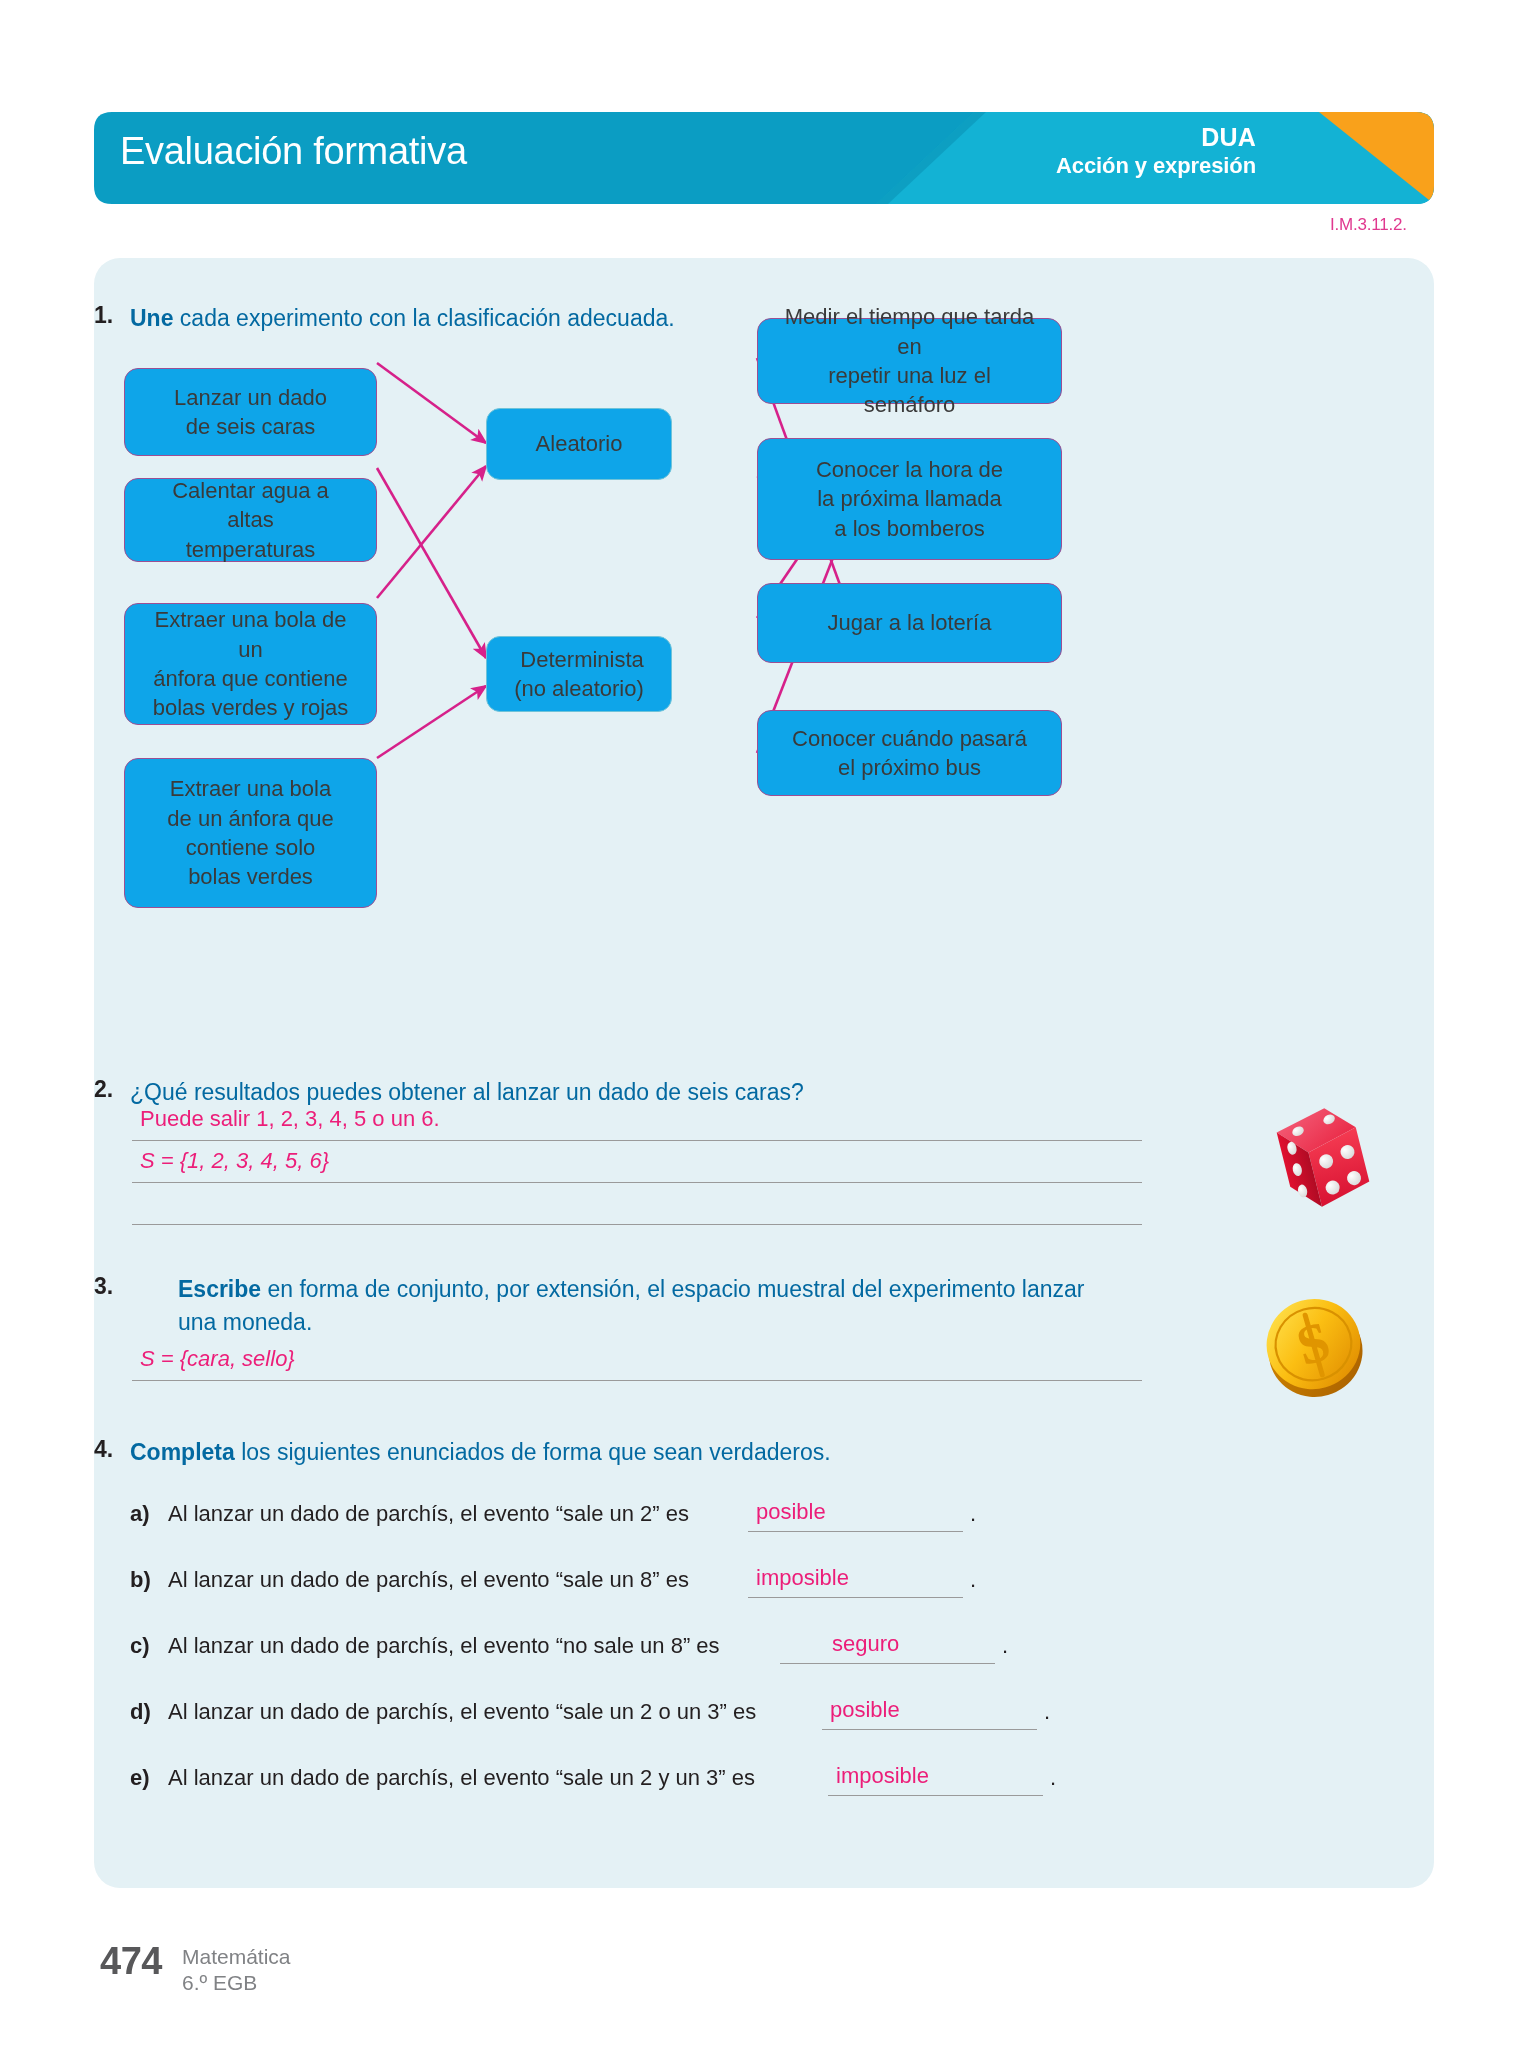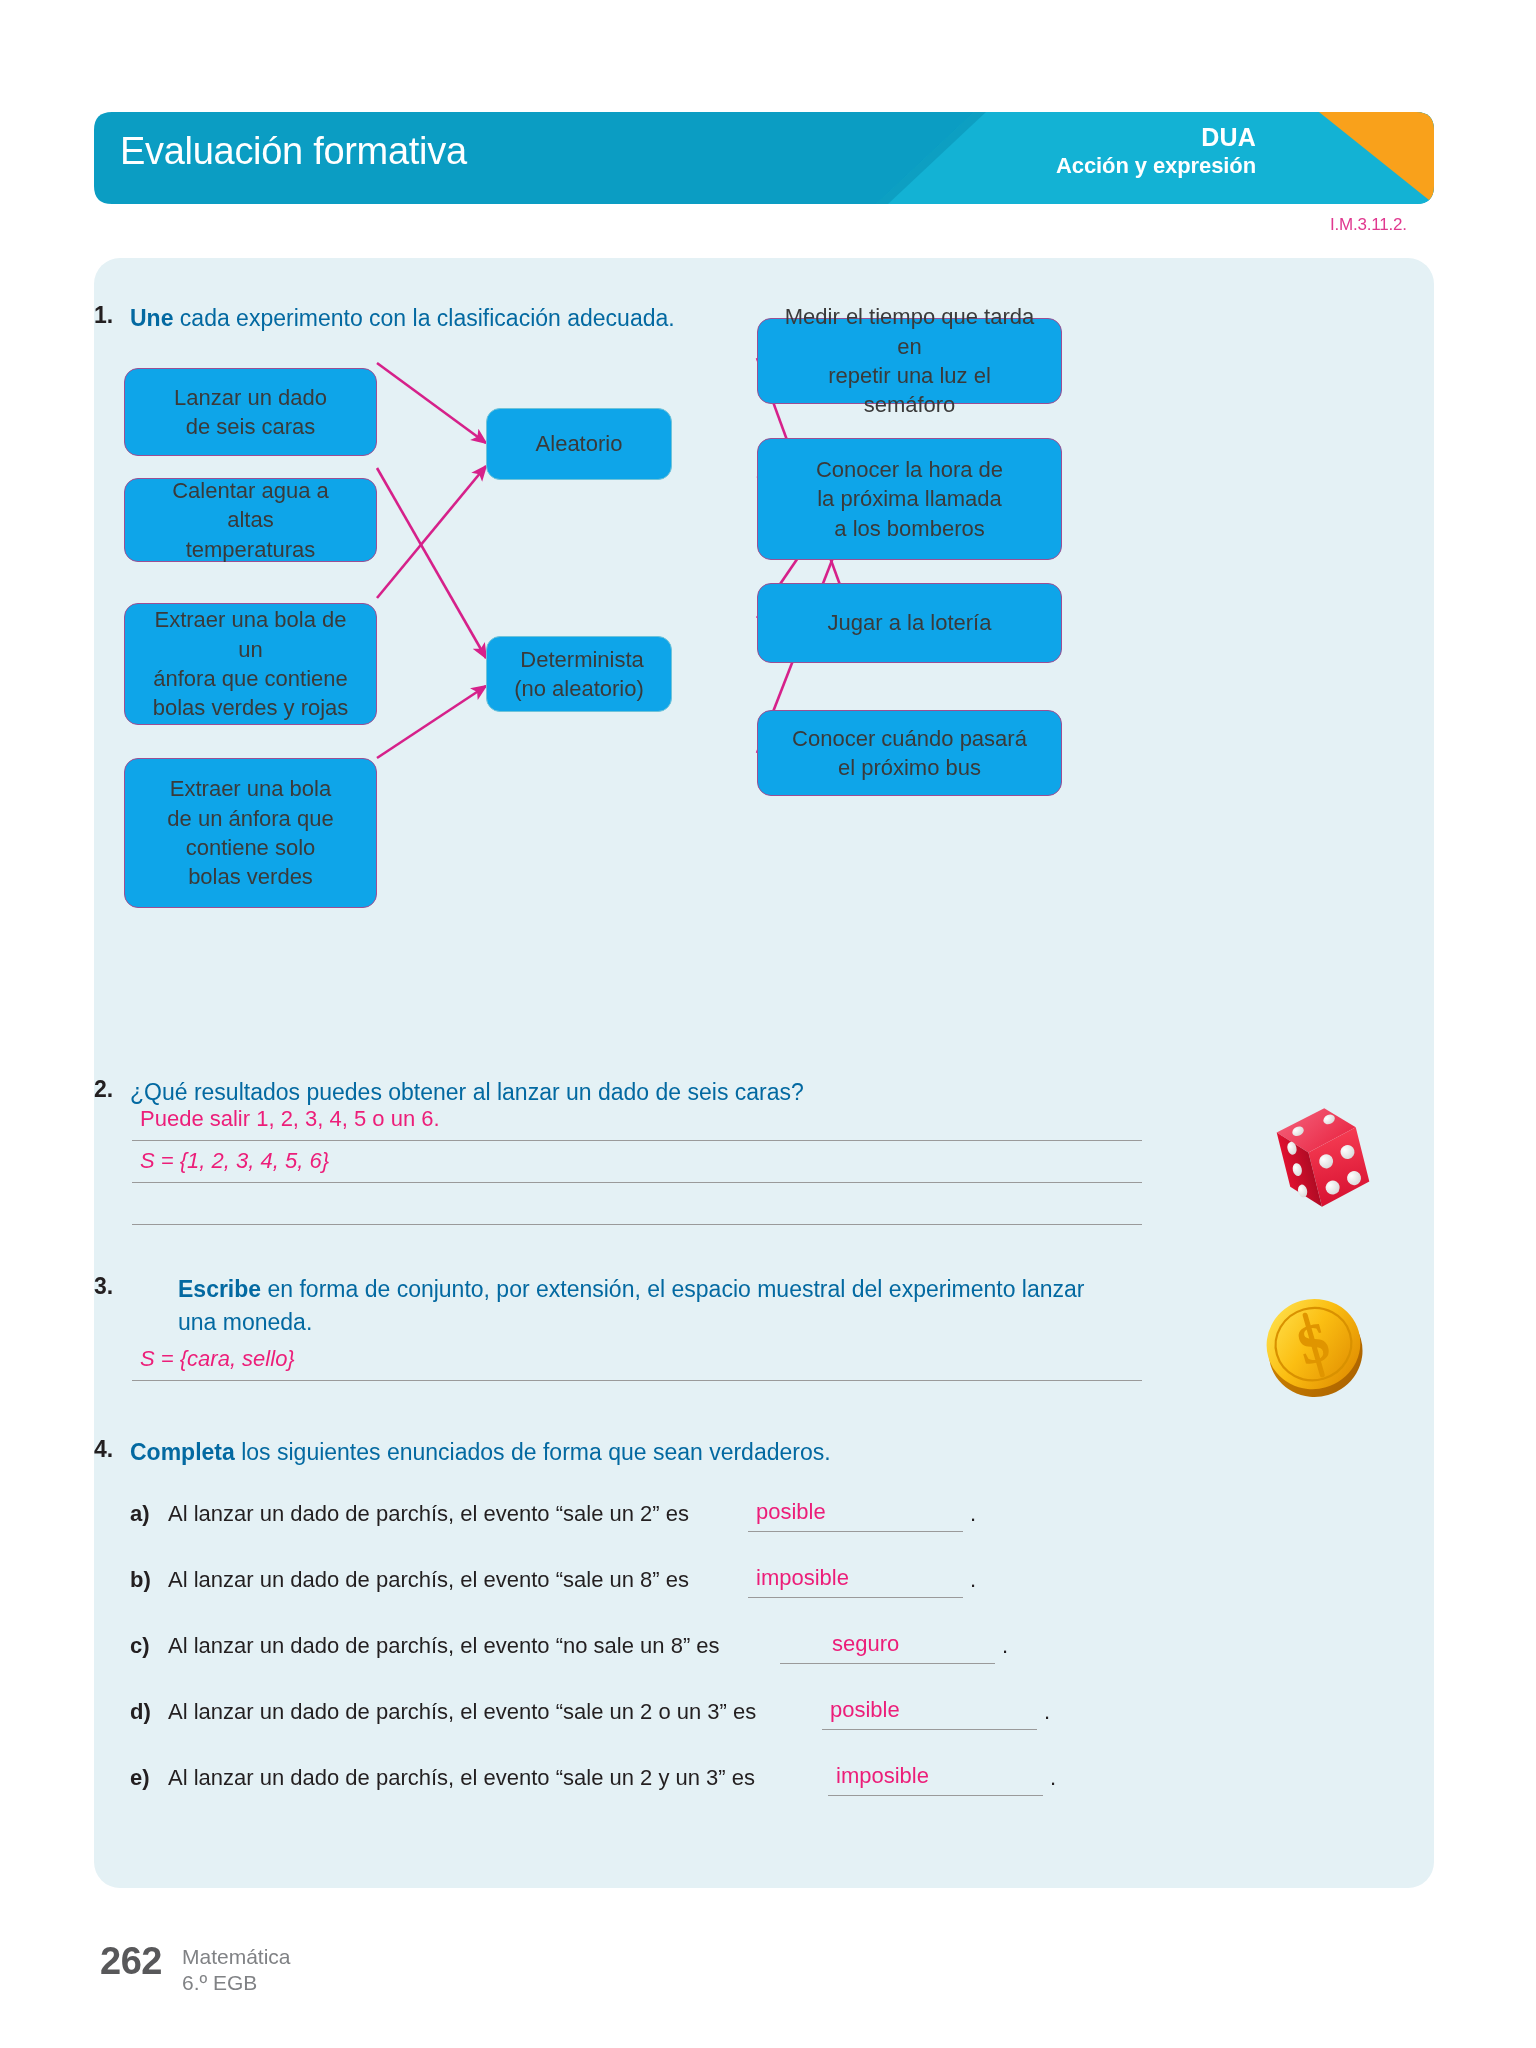--- a/index.html
+++ b/index.html
@@ -383,17 +383,17 @@
   </defs>
   <g transform="rotate(-16 58 58)">
     <ellipse cx="58" cy="64" rx="47" ry="45" fill="url(#coinRim)"></ellipse>
     <ellipse cx="58" cy="56" rx="47" ry="45" fill="url(#coinFace)"></ellipse>
     <ellipse cx="58" cy="56" rx="38" ry="36" fill="none" stroke="#d99100" stroke-width="2.2"></ellipse>
     <text x="58" y="74" text-anchor="middle" font-family="&quot;Liberation Serif&quot;, serif" font-size="56" font-weight="bold" fill="#e09500">S</text>
     <path d="M58 26 L58 88" stroke="#e09500" stroke-width="5" stroke-linecap="round"></path>
   </g>
 </svg>
 
-<div id="footer-page">262</div>
+<div id="footer-page">474</div>
 <div id="footer-subject">
   <div>Matemática</div>
   <div>6.º EGB</div>
 </div>
 
 </body></html>

